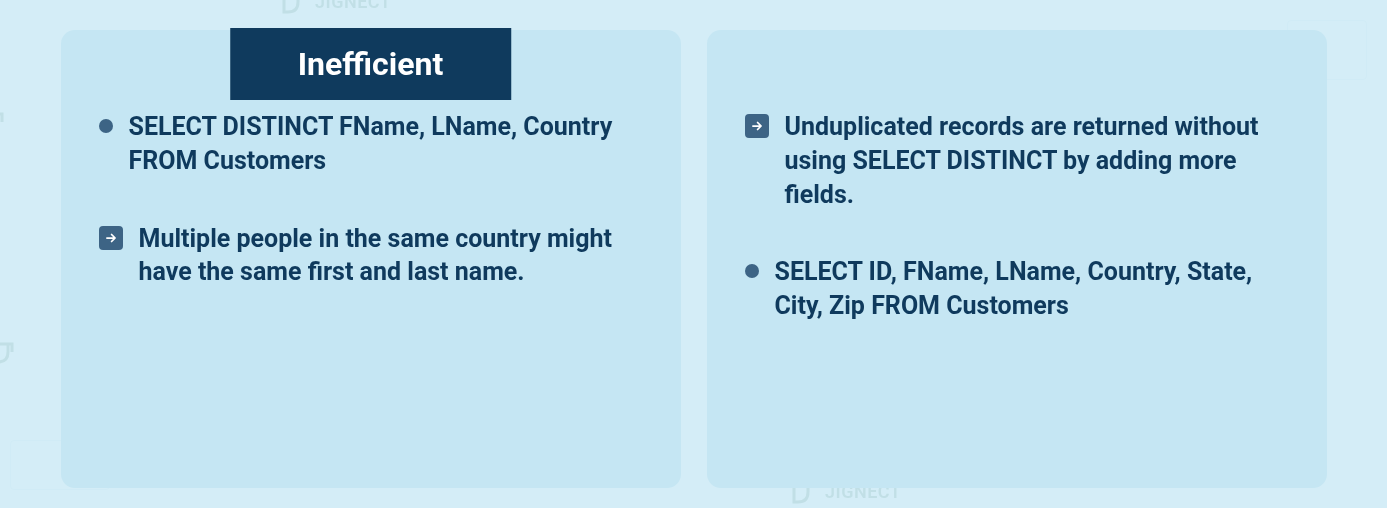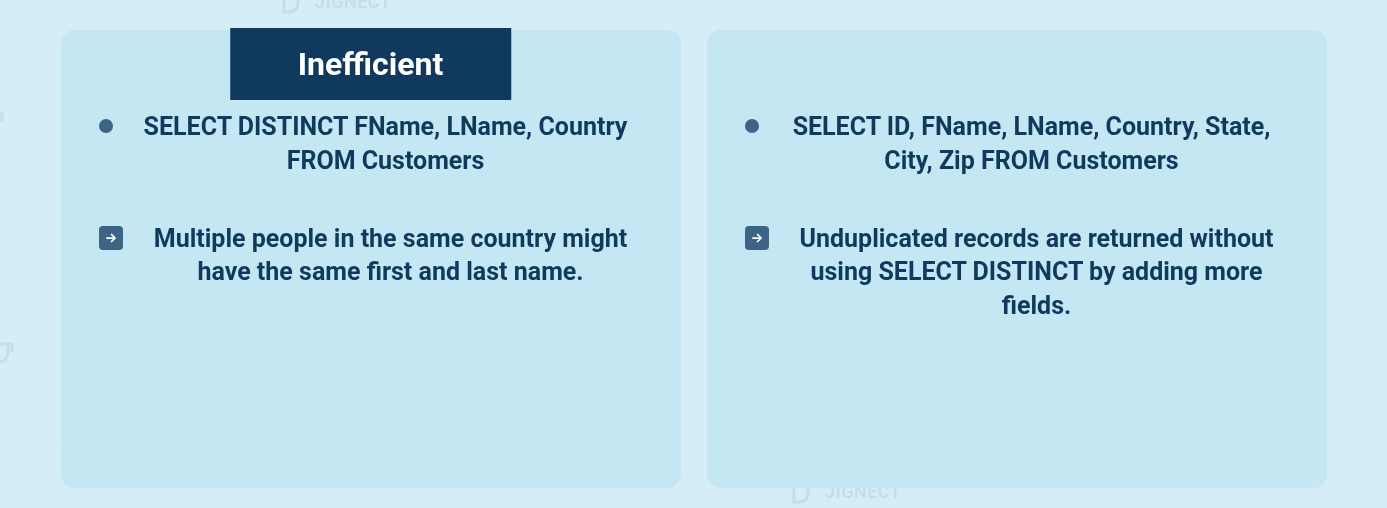--- a/index.html
+++ b/index.html
@@ -108,21 +108,20 @@
       justify-content: center;
       margin-top: 4px;
     }
     .bullet-arrow svg {
       width: 14px;
       height: 14px;
       fill: #ffffff;
     }
     .item-text {
       flex: 1;
-      text-align: center;
     }
   </style>
 </head>
 <body>
 
 <div class="watermark-layer">
   <div class="wm" style="top:110px; left:-20px;">
     <svg class="wm-logo" width="26" height="26" viewBox="0 0 26 26">
         <path d="M4 4 L18 4 L18 12 Q18 22 8 22 L4 22 Z M8 4 L22 4 L22 12" fill="none" stroke="#4a8a7a" stroke-width="3"></path>
       </svg>
@@ -186,27 +185,27 @@
             </svg>
         </span>
         <span class="item-text">Multiple people in the same country might have the same first and last name.</span>
       </li>
     </ul>
   </div>
 
   <div class="card">
     <ul class="list">
       <li>
-        <span class="bullet-dot"></span>
-        <span class="item-text">SELECT ID, FName, LName, Country, State, City, Zip FROM Customers</span>
-      </li>
-      <li>
         <span class="bullet-arrow">
           <svg viewBox="0 0 24 24">
               <path d="M5 12h12M13 6l6 6-6 6" stroke="#fff" stroke-width="3" fill="none" stroke-linecap="round" stroke-linejoin="round"></path>
             </svg>
         </span>
         <span class="item-text">Unduplicated records are returned without using SELECT DISTINCT by adding more fields.</span>
       </li>
+      <li>
+        <span class="bullet-dot"></span>
+        <span class="item-text">SELECT ID, FName, LName, Country, State, City, Zip FROM Customers</span>
+      </li>
     </ul>
   </div>
 
 </div>
 
 </body></html>

